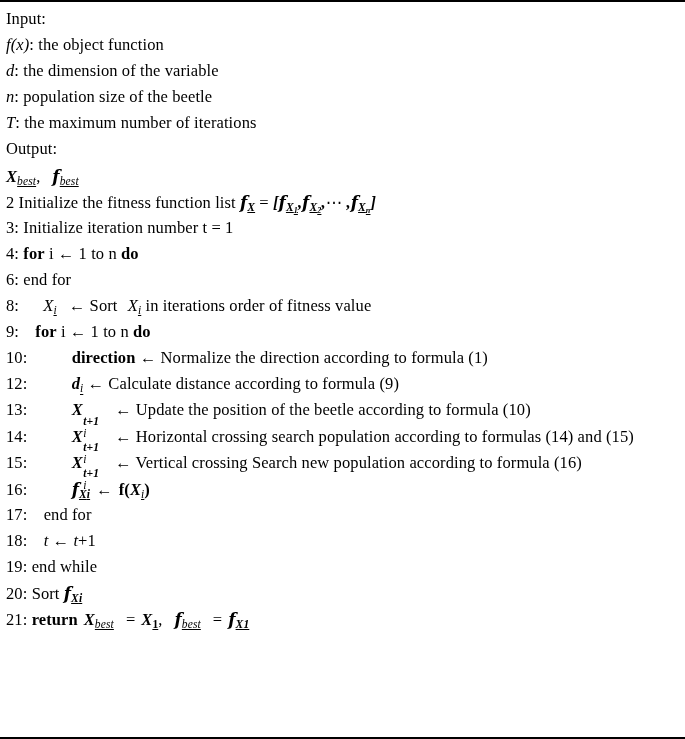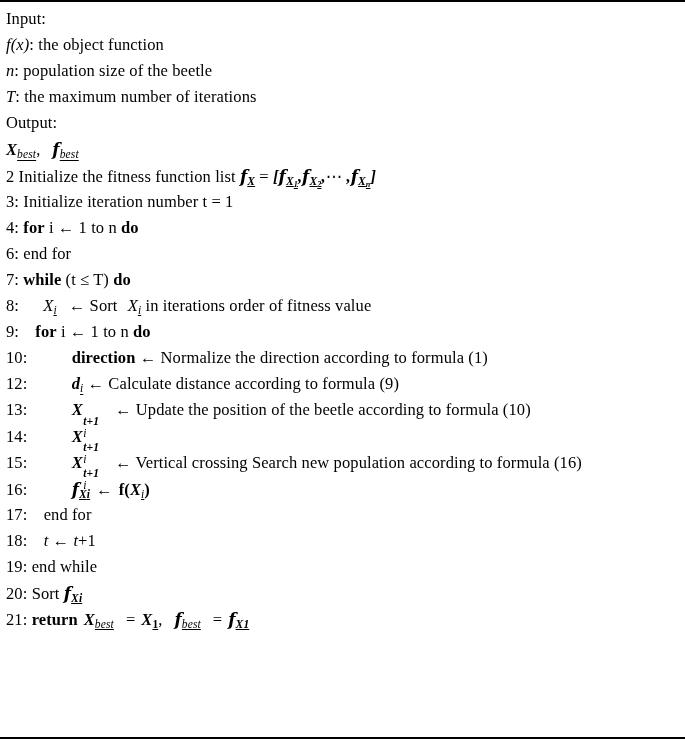--- a/index.html
+++ b/index.html
@@ -91,20 +91,23 @@
 <div id="algorithm-box">
 
   <div class="line">
     <span>Input:</span>
   </div>
 
   <div class="line">
     <i>f(x)</i><span>: the object function</span>
   </div>
   <div class="line">
+    <i>d</i><span>: the dimension of the variable</span>
+  </div>
+  <div class="line">
     <i>n</i><span>: population size of the beetle</span>
   </div>
   <div class="line">
     <i>T</i><span>: the maximum number of iterations</span>
   </div>
 
   <div class="line">
     <span>Output:</span>
   </div>
 
@@ -127,24 +130,20 @@
     <span class="num">4:</span>
     <span class="b">for</span><span> i ← 1 to n </span><span class="b">do</span>
   </div>
 
 
   <div class="line">
     <span class="num">6:</span>
     <span>end for</span>
   </div>
 
-  <div class="line">
-    <span class="num">7:</span>
-    <span class="b">while</span><span> (t ≤  T) </span><span class="b">do</span>
-  </div>
 
   <div class="line">
     <span class="num">8:</span><span class="sp3"></span>
     <i>X</i><sub class="it">i</sub><span class="sp2"></span>← Sort <span class="sp"></span><i>X</i><sub class="it">i</sub><span> in iterations order of fitness value</span>
   </div>
 
   <div class="line">
     <span class="num">9:</span><span class="sp2"></span>
     <span class="b">for</span><span> i ← 1 to n </span><span class="b">do</span>
   </div>
@@ -160,21 +159,21 @@
     <span class="bi">d</span><sub class="it">i</sub><span> ← Calculate distance according to formula (9)</span>
   </div>
 
   <div class="line">
     <span class="num num-w">13:</span><span class="sp3"></span><span class="sp3"></span>
     <span class="bi">X</span><span class="supsub"><span class="s-up">t+1</span><span class="s-dn">i</span></span><span> ← Update the position of the beetle according to formula (10)</span>
   </div>
 
   <div class="line">
     <span class="num num-w">14:</span><span class="sp3"></span><span class="sp3"></span>
-    <span class="bi">X</span><span class="supsub"><span class="s-up">t+1</span><span class="s-dn">i</span></span>
+    <span class="bi">X</span><span class="supsub"><span class="s-up">t+1</span><span class="s-dn">i</span></span><span> ← Horizontal crossing search population according to formulas (14) and (15)</span>
   </div>
 
   <div class="line">
     <span class="num num-w">15:</span><span class="sp3"></span><span class="sp3"></span>
     <span class="bi">X</span><span class="supsub"><span class="s-up">t+1</span><span class="s-dn">i</span></span><span> ← Vertical crossing Search new population according to formula (16)</span>
   </div>
 
   <div class="line">
     <span class="num num-w">16:</span><span class="sp3"></span><span class="sp3"></span>
     <span class="bigf">f</span><sub class="bigx">X<i>i</i></sub><span class="sp"></span>←<span class="sp"></span><span class="b">f(</span><span class="bigx">X</span><sub class="it">i</sub><span class="b">)</span>

